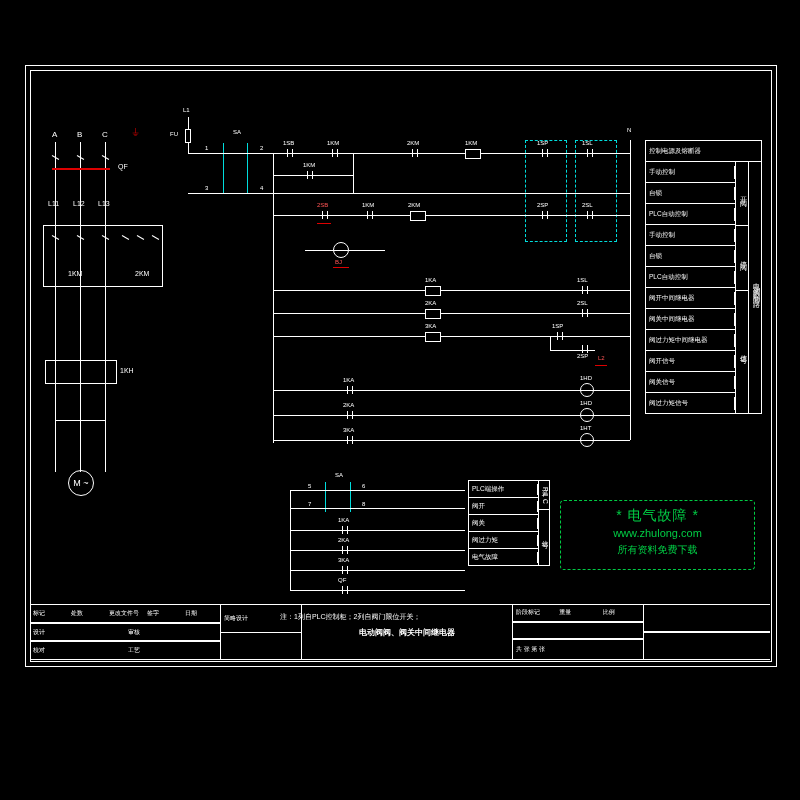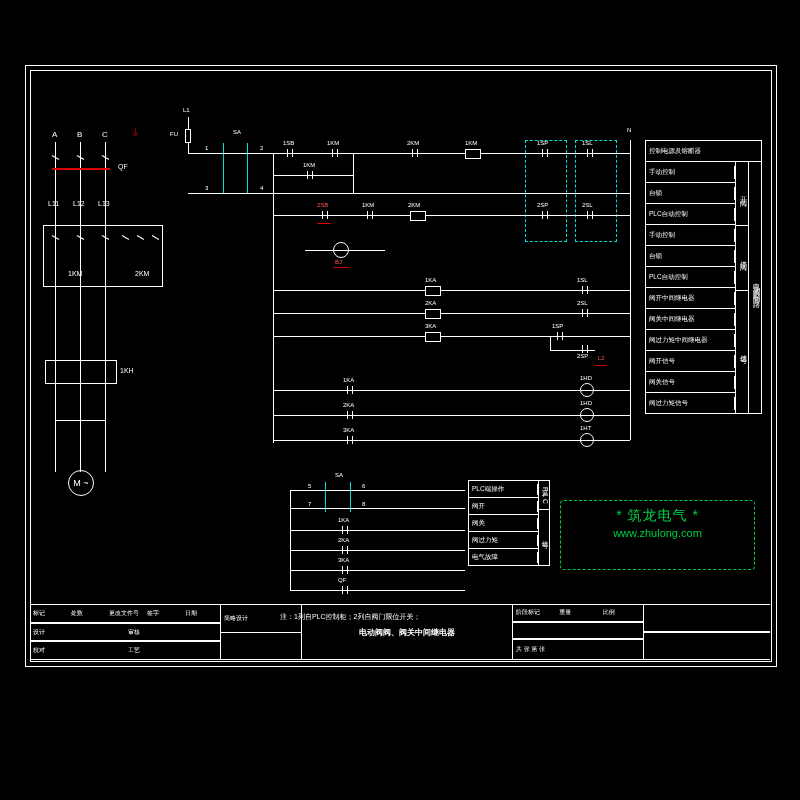--- a/index.html
+++ b/index.html
@@ -491,22 +491,23 @@
           <div class="plc-side" style="flex:1;border-bottom:1px solid #fff">至PLC</div>
           <div class="plc-side" style="flex:2">信号</div>
         </div>
       </div>
     </div>
   </div>
 
   <span class="note-text" style="left:280px;top:612px">注：1列自PLC控制柜；2列自阀门限位开关；</span>
 
   <div class="watermark">
-    <div class="line1">*  筑龙电气  *</div>
+    <div class="line1">*  电气故障  *</div>
     <div class="line2">www.zhulong.com</div>
+    <div class="line3">所有资料免费下载</div>
   </div>
 
   <div class="titleblock">
     <div class="tb-col" style="width:190px">
       <div style="display:flex;flex:1">
         <div class="tb-cell" style="width:25px">标记</div>
         <div class="tb-cell" style="width:25px">处数</div>
         <div class="tb-cell" style="width:55px">更改文件号</div>
         <div class="tb-cell" style="width:35px">签字</div>
         <div class="tb-cell" style="flex:1;border-right:none">日期</div>

